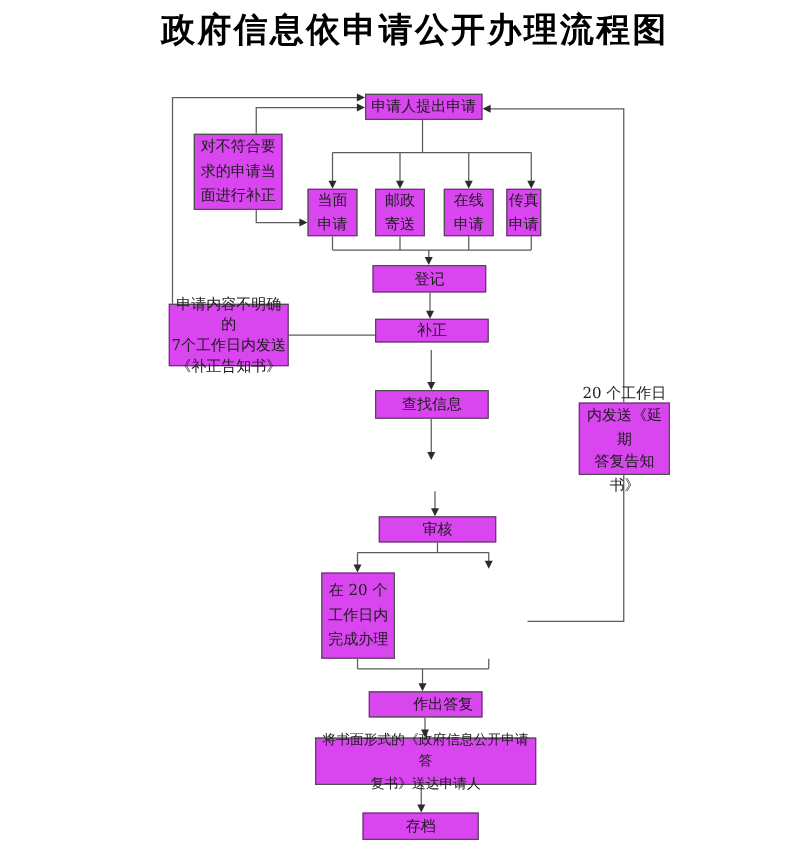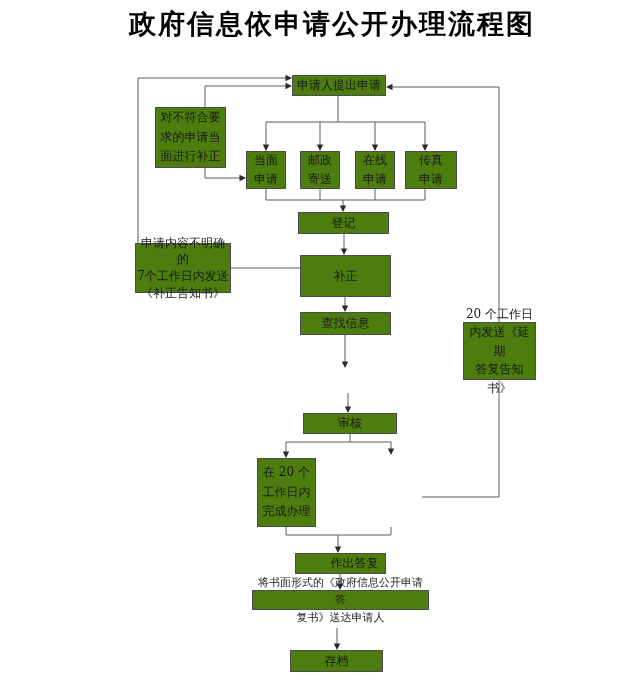--- a/index.html
+++ b/index.html
@@ -15,21 +15,21 @@
     position:absolute;left:34px;top:6px;width:596px;
     text-align:center;
     font-size:27px;font-weight:bold;letter-spacing:2px;
     color:#000;
     white-space:nowrap;
   }
   .node{
     position:absolute;
     box-sizing:border-box;
     border:1px solid #4d4d4d;
-    background:#4d7c0f;
+    background:#d946ef;
     display:flex;align-items:center;justify-content:center;
     text-align:center;
     font-size:12px;line-height:1.55;
     white-space:pre-line;
   }
   .node.small{font-size:11px;}
   .node.tight{line-height:1.38;}
   .node.tall{line-height:1.62;}
   .node.four{line-height:1.5;}
   #connector-layer{position:absolute;left:0;top:0;}
@@ -91,45 +91,45 @@
 
   <div class="node tall" style="left:246px;top:151px;width:40px;height:38px;">当面
 申请</div>
 
   <div class="node tall" style="left:300px;top:151px;width:40px;height:38px;">邮政
 寄送</div>
 
   <div class="node tall" style="left:355px;top:151px;width:40px;height:38px;">在线
 申请</div>
 
-  <div class="node tall" style="left:405px;top:151px;width:52px;height:38px;">传真
+  <div class="node tall" style="left:405px;top:151px;width:28px;height:38px;">传真
 申请</div>
 
   <div class="node" style="left:298px;top:212px;width:91px;height:22px;">登记</div>
 
   <div class="node tight" style="left:135px;top:243px;width:96px;height:50px;">申请内容不明确的
 7个工作日内发送
 《补正告知书》</div>
 
-  <div class="node" style="left:300px;top:255px;width:91px;height:42px;">补正</div>
+  <div class="node" style="left:300px;top:255px;width:91px;height:19px;">补正</div>
 
   <div class="node" style="left:300px;top:312px;width:91px;height:23px;">查找信息</div>
 
   <div class="node" style="left:463px;top:322px;width:73px;height:58px;">20 个工作日
 内发送《延期
 答复告知书》</div>
 
 
   <div class="node" style="left:303px;top:413px;width:94px;height:21px;">审核</div>
 
   <div class="node tall" style="left:257px;top:458px;width:59px;height:69px;">在 20 个
 工作日内
 完成办理</div>
 
 
   <div class="node" style="left:295px;top:553px;width:91px;height:21px;padding-left:28px;">作出答复</div>
 
-  <div class="node small" style="left:252px;top:590px;width:177px;height:20px;">将书面形式的《政府信息公开申请答
+  <div class="node small" style="left:252px;top:590px;width:177px;height:38px;">将书面形式的《政府信息公开申请答
 复书》送达申请人</div>
 
   <div class="node" style="left:290px;top:650px;width:93px;height:22px;">存档</div>
 
 </div>
 
 </body></html>

